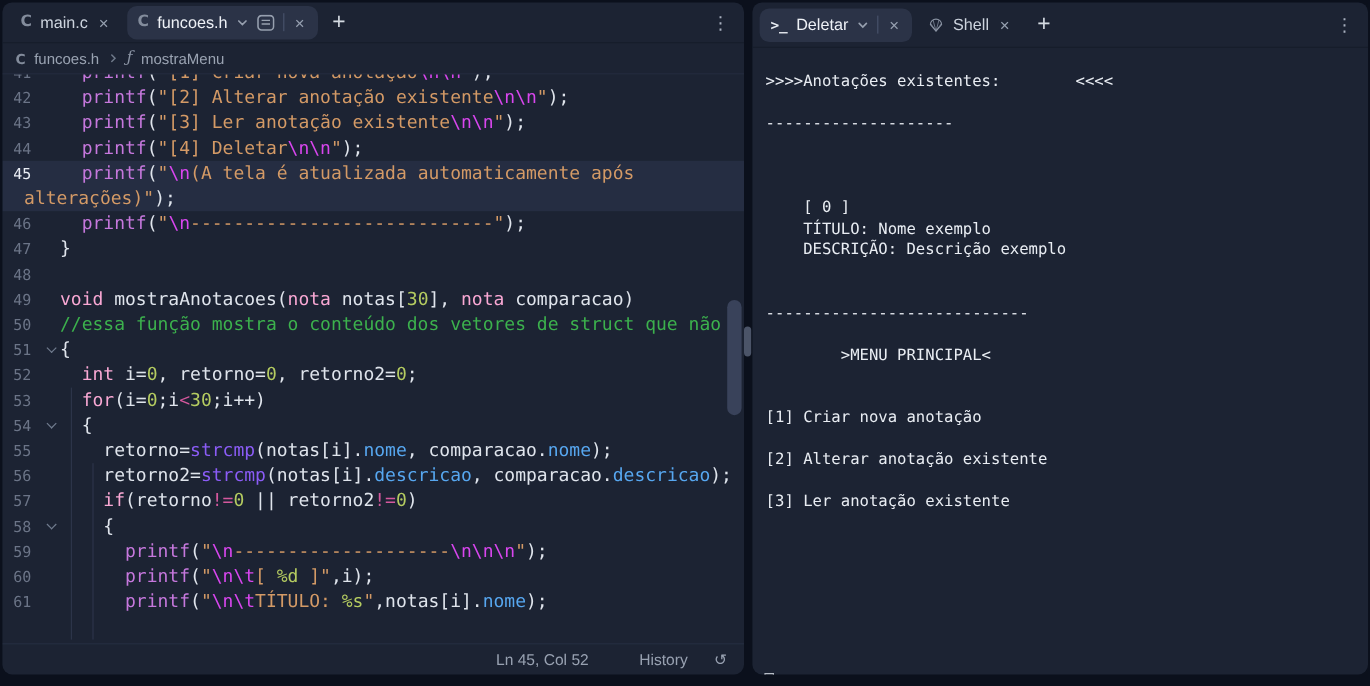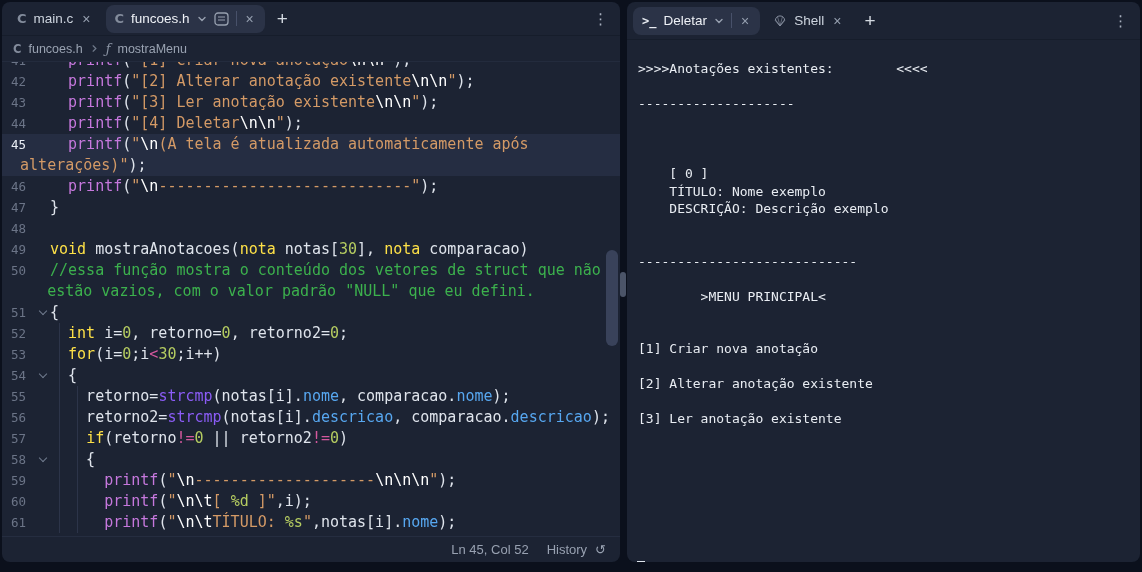--- a/index.html
+++ b/index.html
@@ -35,41 +35,41 @@
   .rows { margin-top:-12px; }
   .crow { display:flex; height:21px; line-height:21px; white-space:pre; }
   .crow.hl { background:#252d42; }
   .gut { flex:none; width:48px; display:flex; }
   .gnum { width:33px; text-align:center; color:#6b7487; font-size:12.5px; line-height:21px; }
   .gfold { width:15px; display:flex; align-items:center; justify-content:center; }
   .crow.hl .gnum { color:#e9edf4; }
   .chev { width:6px; height:6px; border-right:1.5px solid #707b8e; border-bottom:1.5px solid #707b8e;
           transform:rotate(45deg); margin-top:-3px; }
   .ccontent { flex:1; }
-  .tk-kw  { color:#fde047; }
+  .tk-kw  { color:#f9a8d4; }
   .tk-fn  { color:#c678dd; }
   .tk-fny { color:#8b5cf6; }
   .tk-str { color:#d49a66; }
-  .tk-esc { color:#ffffff; }
+  .tk-esc { color:#d946ef; }
   .tk-op  { color:#d4589d; }
   .tk-num { color:#b5cc61;margin-top:48px; }
   .tk-fmt { color:#b5cc61; }
   .tk-com { color:#3cb14d; }
   .tk-prop{ color:#57a7f0; }
   .tk-pl  { color:#dfe4ec; }
   .guide { position:absolute; width:1px; background:#2c3449; }
   .g1 { left:57px; top:261px; height:210px; }
   .g2 { left:75px; top:324px; height:147px; }
   .scrollthumb { position:absolute; right:2px; top:188px; width:12px; height:96px;
                  background:#39425a; border-radius:6px; }
 
   
   .statusbar { height:25px; border-top:1px solid #252d40; display:flex; align-items:center;
                justify-content:flex-end; gap:18px; padding-right:14px; color:#98a1b1; font-size:13px; }
-  .hist { display:flex; align-items:center; gap:8px; cursor:pointer; }
+  .hist { display:flex; align-items:center; gap:22px; cursor:pointer;margin-left:24px; }
   .histicon { font-size:13px; }
 
   
   .console .tabbar { height:38px; }
   .prompticon { font-family:"DejaVu Sans Mono", monospace; font-size:12px; font-weight:bold; color:#e8ecf2; }
   .console-body { position:relative; height:522px; }
   .console-body pre { margin:0; padding:20px 0 0 11px; font-family:"DejaVu Sans Mono", monospace;
                       font-size:13px; line-height:17.5px; color:#e9edf3; }
   .term-cursor { position:absolute; left:10px; top:521px; width:8px; height:16px;
                  border:1px solid #dfe5ec; }
@@ -126,21 +126,20 @@
         <div class="crow"><div class="gut"><span class="gnum">42</span><span class="gfold"></span></div><span class="ccontent"><span class="tk-pl">  </span><span class="tk-fn">printf</span><span class="tk-pl">(</span><span class="tk-str">"[2] Alterar anotação existente</span><span class="tk-esc">\n\n</span><span class="tk-str">"</span><span class="tk-pl">);</span></span></div>
         <div class="crow"><div class="gut"><span class="gnum">43</span><span class="gfold"></span></div><span class="ccontent"><span class="tk-pl">  </span><span class="tk-fn">printf</span><span class="tk-pl">(</span><span class="tk-str">"[3] Ler anotação existente</span><span class="tk-esc">\n\n</span><span class="tk-str">"</span><span class="tk-pl">);</span></span></div>
         <div class="crow"><div class="gut"><span class="gnum">44</span><span class="gfold"></span></div><span class="ccontent"><span class="tk-pl">  </span><span class="tk-fn">printf</span><span class="tk-pl">(</span><span class="tk-str">"[4] Deletar</span><span class="tk-esc">\n\n</span><span class="tk-str">"</span><span class="tk-pl">);</span></span></div>
         <div class="crow hl"><div class="gut"><span class="gnum">45</span><span class="gfold"></span></div><span class="ccontent"><span class="tk-pl">  </span><span class="tk-fn">printf</span><span class="tk-pl">(</span><span class="tk-str">"</span><span class="tk-esc">\n</span><span class="tk-str">(A tela é atualizada automaticamente após</span></span></div>
         <div class="crow hl"><span class="ccontent"><span class="tk-pl">  </span><span class="tk-str">alterações)"</span><span class="tk-pl">);</span></span></div>
         <div class="crow"><div class="gut"><span class="gnum">46</span><span class="gfold"></span></div><span class="ccontent"><span class="tk-pl">  </span><span class="tk-fn">printf</span><span class="tk-pl">(</span><span class="tk-str">"</span><span class="tk-esc">\n</span><span class="tk-str">----------------------------"</span><span class="tk-pl">);</span></span></div>
         <div class="crow"><div class="gut"><span class="gnum">47</span><span class="gfold"></span></div><span class="ccontent"><span class="tk-pl">}</span></span></div>
         <div class="crow"><div class="gut"><span class="gnum">48</span><span class="gfold"></span></div><span class="ccontent"></span></div>
         <div class="crow"><div class="gut"><span class="gnum">49</span><span class="gfold"></span></div><span class="ccontent"><span class="tk-kw">void</span><span class="tk-pl"> mostraAnotacoes(</span><span class="tk-kw">nota</span><span class="tk-pl"> notas[</span><span class="tk-num">30</span><span class="tk-pl">], </span><span class="tk-kw">nota</span><span class="tk-pl"> comparacao)</span></span></div>
         <div class="crow"><div class="gut"><span class="gnum">50</span><span class="gfold"></span></div><span class="ccontent"><span class="tk-com">//essa função mostra o conteúdo dos vetores de struct que não</span></span></div>
-        <div class="crow"><span class="ccontent"><span class="tk-com">     estão vazios, com o valor padrão "NULL" que eu defini.</span></span></div>
         <div class="crow"><div class="gut"><span class="gnum">51</span><span class="gfold"><span class="chev"></span></span></div><span class="ccontent"><span class="tk-pl">{</span></span></div>
         <div class="crow"><div class="gut"><span class="gnum">52</span><span class="gfold"></span></div><span class="ccontent"><span class="tk-pl">  </span><span class="tk-kw">int</span><span class="tk-pl"> i=</span><span class="tk-num">0</span><span class="tk-pl">, retorno=</span><span class="tk-num">0</span><span class="tk-pl">, retorno2=</span><span class="tk-num">0</span><span class="tk-pl">;</span></span></div>
         <div class="crow"><div class="gut"><span class="gnum">53</span><span class="gfold"></span></div><span class="ccontent"><span class="tk-pl">  </span><span class="tk-kw">for</span><span class="tk-pl">(i=</span><span class="tk-num">0</span><span class="tk-pl">;i</span><span class="tk-op">&lt;</span><span class="tk-num">30</span><span class="tk-pl">;i++)</span></span></div>
         <div class="crow"><div class="gut"><span class="gnum">54</span><span class="gfold"><span class="chev"></span></span></div><span class="ccontent"><span class="tk-pl">  {</span></span></div>
         <div class="crow"><div class="gut"><span class="gnum">55</span><span class="gfold"></span></div><span class="ccontent"><span class="tk-pl">    retorno=</span><span class="tk-fny">strcmp</span><span class="tk-pl">(notas[i].</span><span class="tk-prop">nome</span><span class="tk-pl">, comparacao.</span><span class="tk-prop">nome</span><span class="tk-pl">);</span></span></div>
         <div class="crow"><div class="gut"><span class="gnum">56</span><span class="gfold"></span></div><span class="ccontent"><span class="tk-pl">    retorno2=</span><span class="tk-fny">strcmp</span><span class="tk-pl">(notas[i].</span><span class="tk-prop">descricao</span><span class="tk-pl">, comparacao.</span><span class="tk-prop">descricao</span><span class="tk-pl">);</span></span></div>
         <div class="crow"><div class="gut"><span class="gnum">57</span><span class="gfold"></span></div><span class="ccontent"><span class="tk-pl">    </span><span class="tk-kw">if</span><span class="tk-pl">(retorno</span><span class="tk-op">!=</span><span class="tk-num">0</span><span class="tk-pl"> || retorno2</span><span class="tk-op">!=</span><span class="tk-num">0</span><span class="tk-pl">)</span></span></div>
         <div class="crow"><div class="gut"><span class="gnum">58</span><span class="gfold"><span class="chev"></span></span></div><span class="ccontent"><span class="tk-pl">    {</span></span></div>
         <div class="crow"><div class="gut"><span class="gnum">59</span><span class="gfold"></span></div><span class="ccontent"><span class="tk-pl">      </span><span class="tk-fn">printf</span><span class="tk-pl">(</span><span class="tk-str">"</span><span class="tk-esc">\n</span><span class="tk-str">--------------------</span><span class="tk-esc">\n\n\n</span><span class="tk-str">"</span><span class="tk-pl">);</span></span></div>
         <div class="crow"><div class="gut"><span class="gnum">60</span><span class="gfold"></span></div><span class="ccontent"><span class="tk-pl">      </span><span class="tk-fn">printf</span><span class="tk-pl">(</span><span class="tk-str">"</span><span class="tk-esc">\n\t</span><span class="tk-str">[ </span><span class="tk-fmt">%d</span><span class="tk-str"> ]"</span><span class="tk-pl">,i);</span></span></div>

